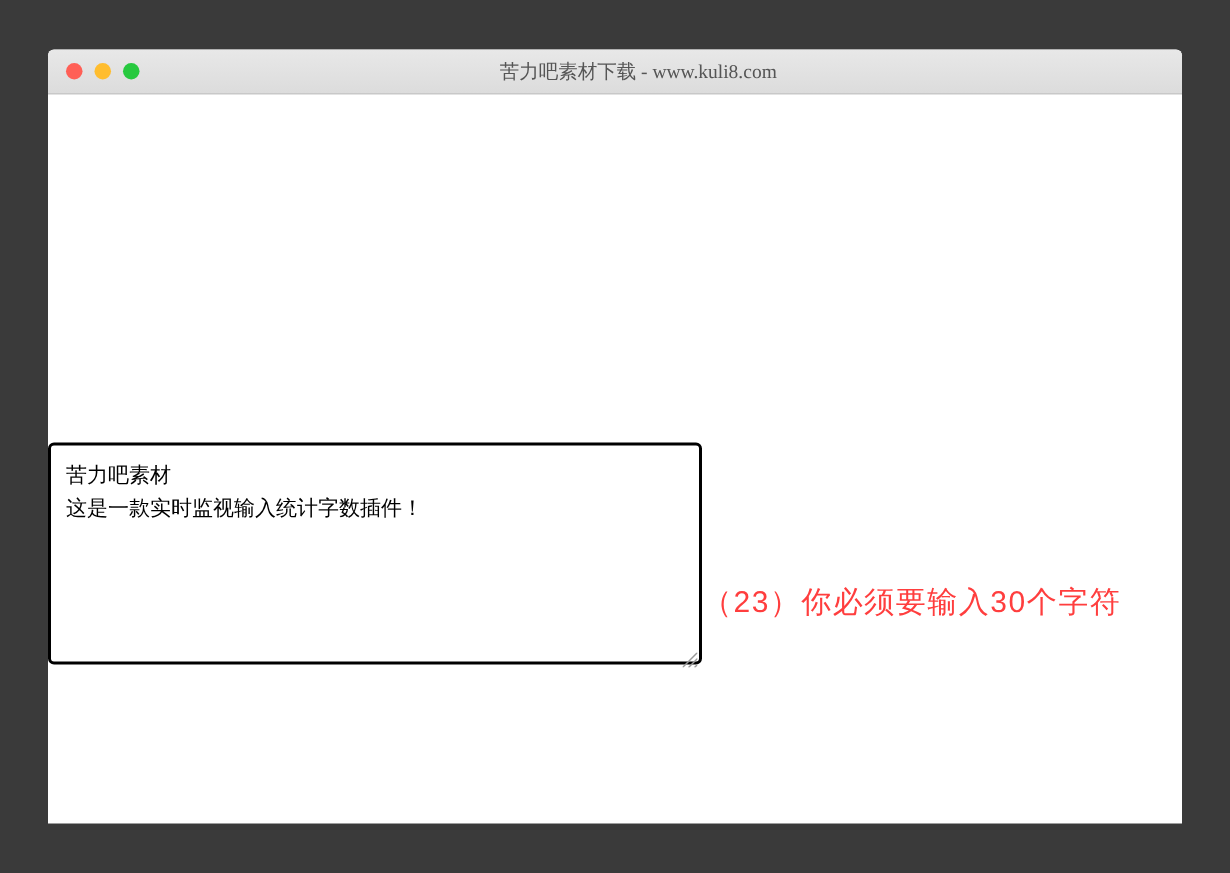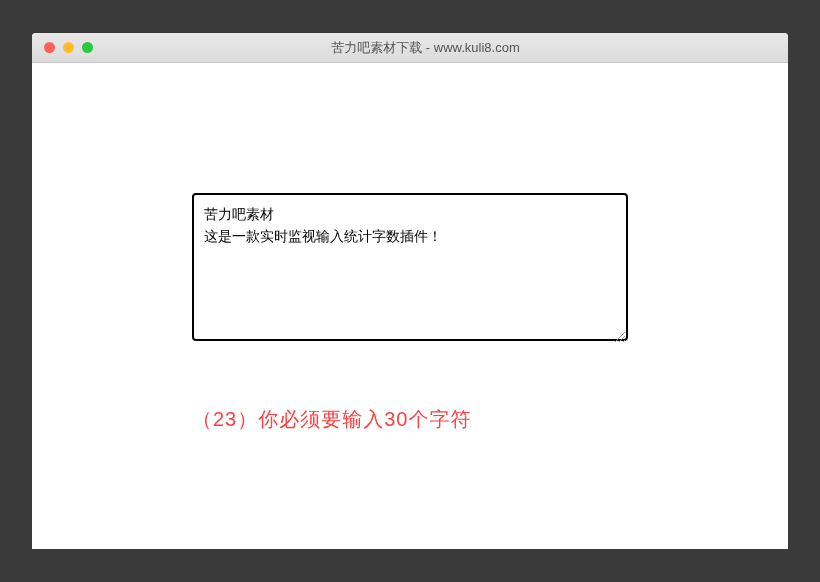--- a/index.html
+++ b/index.html
@@ -46,27 +46,27 @@
     .tl-red { background: #ff5f56; }
     .tl-yellow { background: #ffbd2e; }
     .tl-green { background: #27c93f; }
     .title-text {
       position: absolute;
       left: 0;
       right: 0;
       text-align: center;
       font-size: 13px;
       color: #555;
-      font-family: Liberation Sans, sans-serif;
+      font-family: Liberation Serif, serif;
       margin-left: 31px;
     }
     .content {
       flex: 1;
       display: flex;
-      flex-direction: column;
+      flex-direction: row;
       align-items: center;
       padding-top: 130px;
     }
     .textarea-box {
       width: 436px;
       height: 148px;
       border: 2px solid #000;
       border-radius: 4px;
       padding: 8px 10px;
       font-size: 14px;

